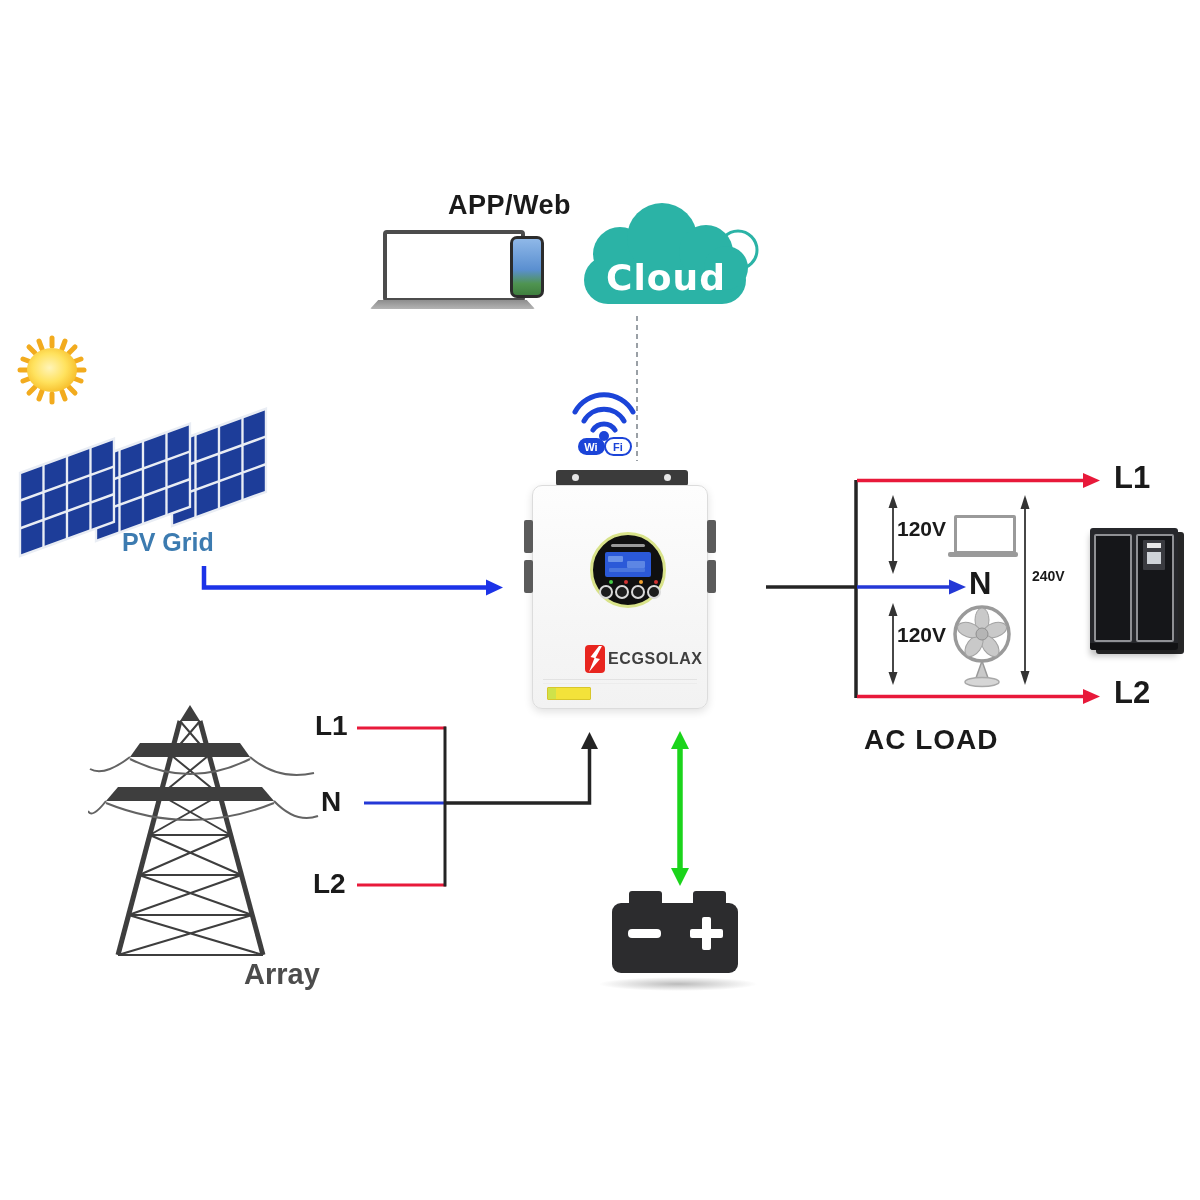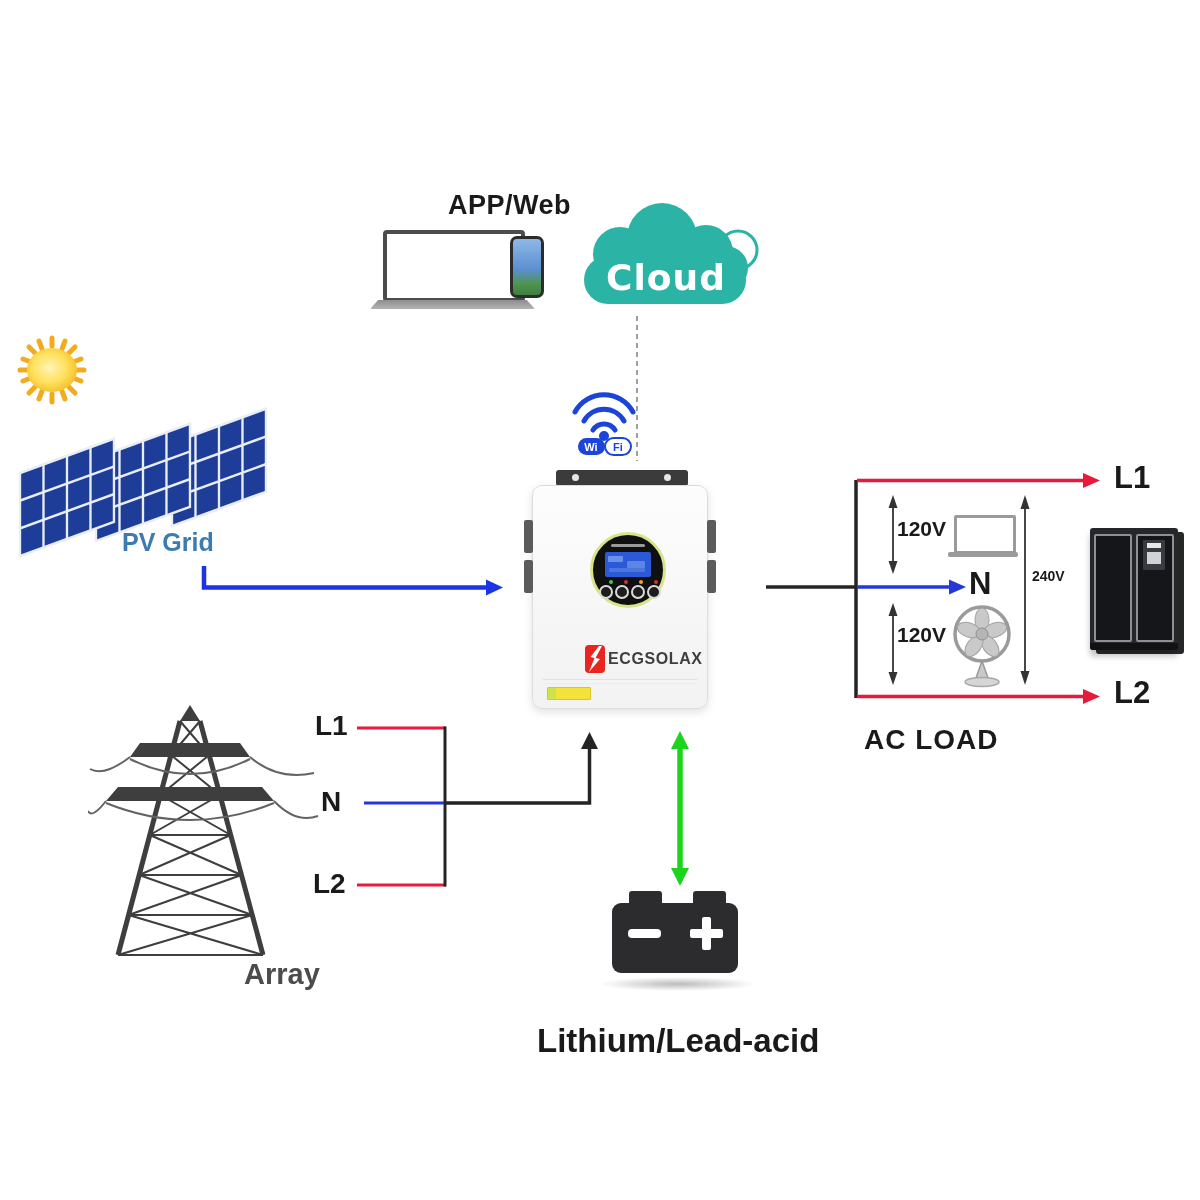--- a/index.html
+++ b/index.html
@@ -298,15 +298,14 @@
     <div class="bat-shadow"></div>
     <div class="bat-term" style="left:17px;"></div>
     <div class="bat-term" style="left:81px;"></div>
     <div class="bat-body">
       <div class="bat-minus"></div>
       <div class="bat-plus-h"></div>
       <div class="bat-plus-v"></div>
     </div>
   </div>
 
-  <div class="lbl" style="left:537px;top:1022px;font-size:33px;z-index:3;">Lithium/Lead-acid</div>
 
 </div>
 
 </body></html>

